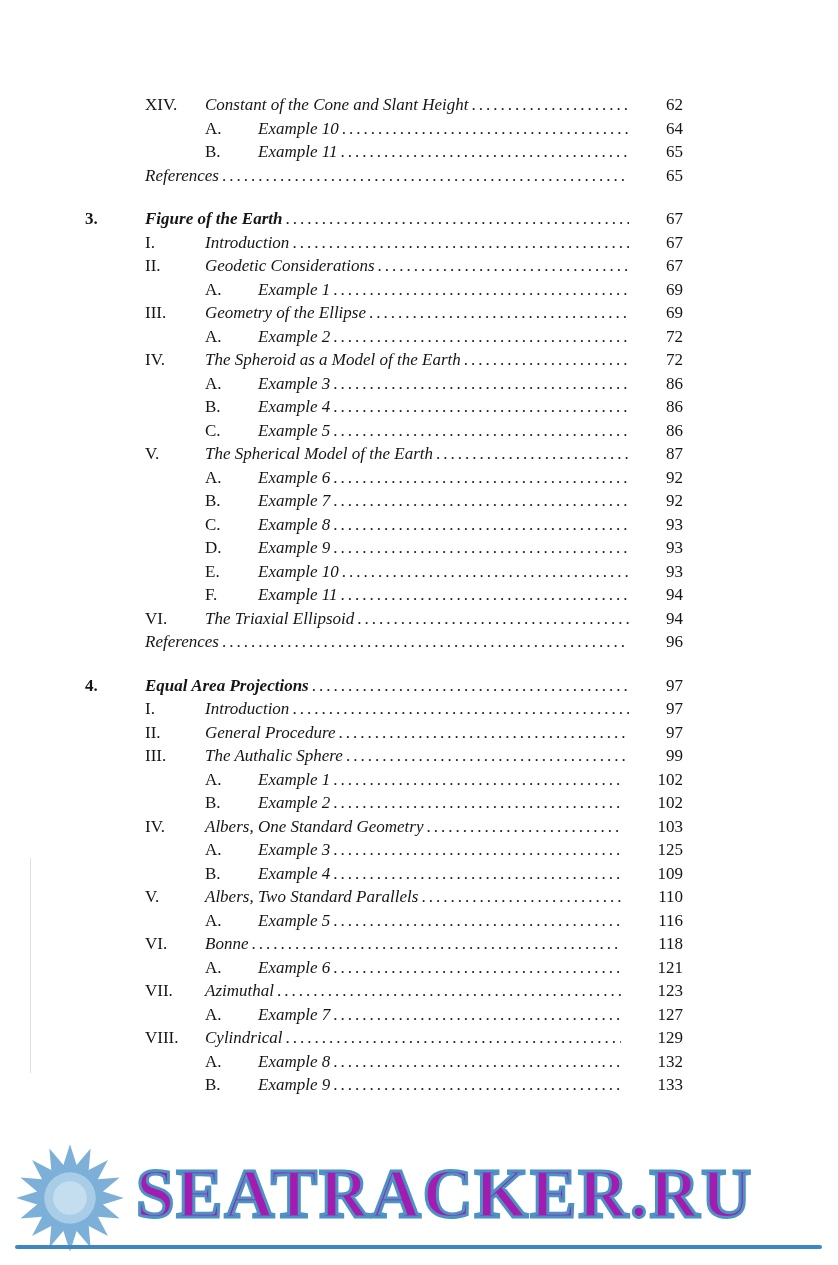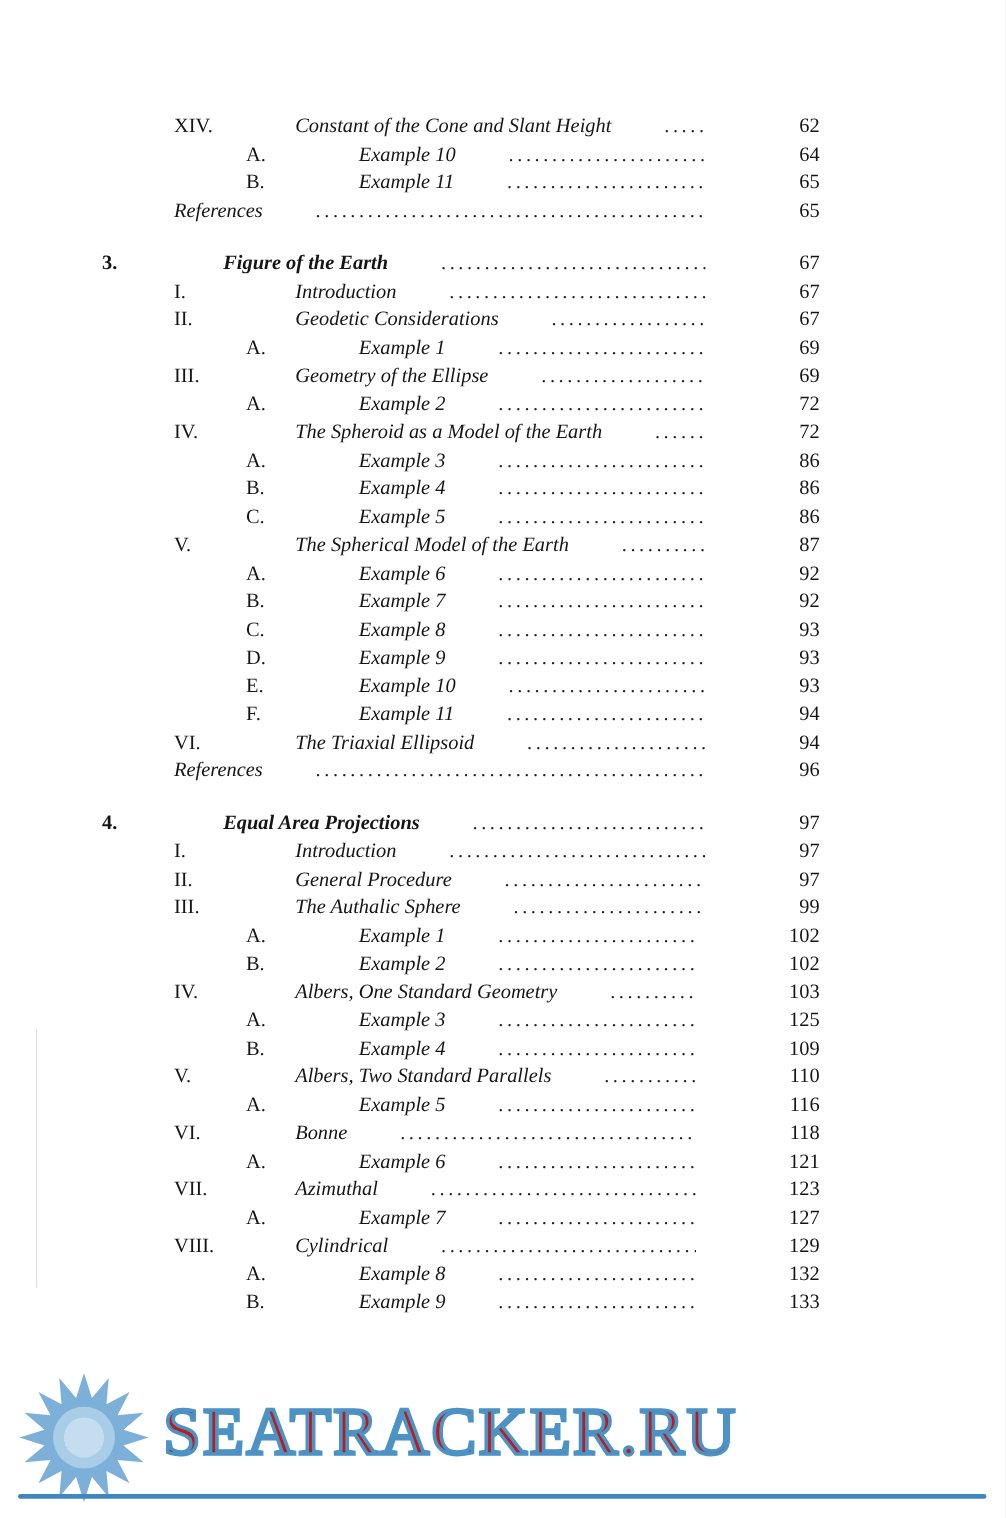--- a/index.html
+++ b/index.html
@@ -16,21 +16,21 @@
 
   
   .toc {
     position: absolute;
     top: 93px;
     left: 85px;
     width: 598px;
     font-size: 17px;
     line-height: 23.5px;
   }
-  .row { display: flex; align-items: center; gap: 41px; }
+  .row { display: flex; align-items: center; }
   .row.gap { margin-top: 20px; }
 
   .row .label { flex: 0 0 60px; white-space: nowrap; }
   .row.chapter .label { font-weight: bold; }
   .row.chapter .title { font-weight: bold; }
 
   .row.section { padding-left: 60px; }
   .row.section .label { flex: 0 0 60px; }
 
   .row.sub { padding-left: 120px; }
@@ -65,25 +65,25 @@
 
   
   .watermark { position: absolute; left: 0; top: 1140px; width: 838px; height: 125px; }
   .wm-sun { position: absolute; left: 14px; top: 2px; width: 112px; height: 112px; }
   .wm-text {
     position: absolute;
     left: 136px;
     top: 14px;
     width: 696px;
     font-family: "Liberation Serif", "DejaVu Serif", serif;
-    font-weight: normal;
-    font-size: 56px;
+    font-weight: bold;
+    font-size: 69px;
     line-height: 80px;
     letter-spacing: 2px;
-    color: #b91c1c;
+    color: #a21caf;
     -webkit-text-stroke: 3px #4c92c4;
     text-shadow: 0 0 1px #4c92c4;
     white-space: nowrap;
   }
   .wm-line {
     position: absolute;
     left: 15px;
     right: 16px;
     top: 1245px;
     height: 4px;

